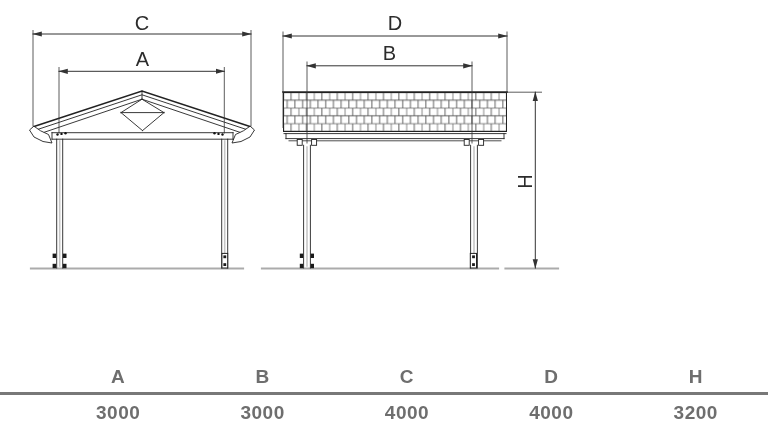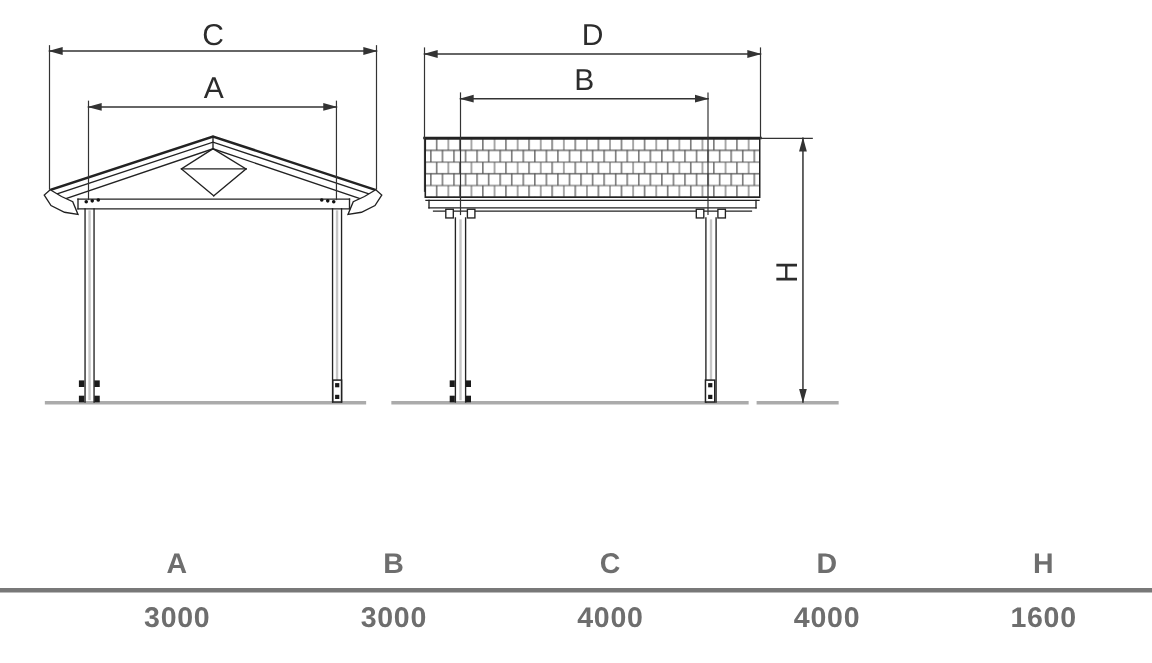--- a/index.html
+++ b/index.html
@@ -193,17 +193,17 @@
       <div class="cell">B</div>
       <div class="cell">C</div>
       <div class="cell">D</div>
       <div class="cell">H</div>
     </div>
     <div class="row value-row">
       <div class="cell">3000</div>
       <div class="cell">3000</div>
       <div class="cell">4000</div>
       <div class="cell">4000</div>
-      <div class="cell">1600</div>
+      <div class="cell">3200</div>
     </div>
   </div>
 
 </div>
 
 </body></html>

